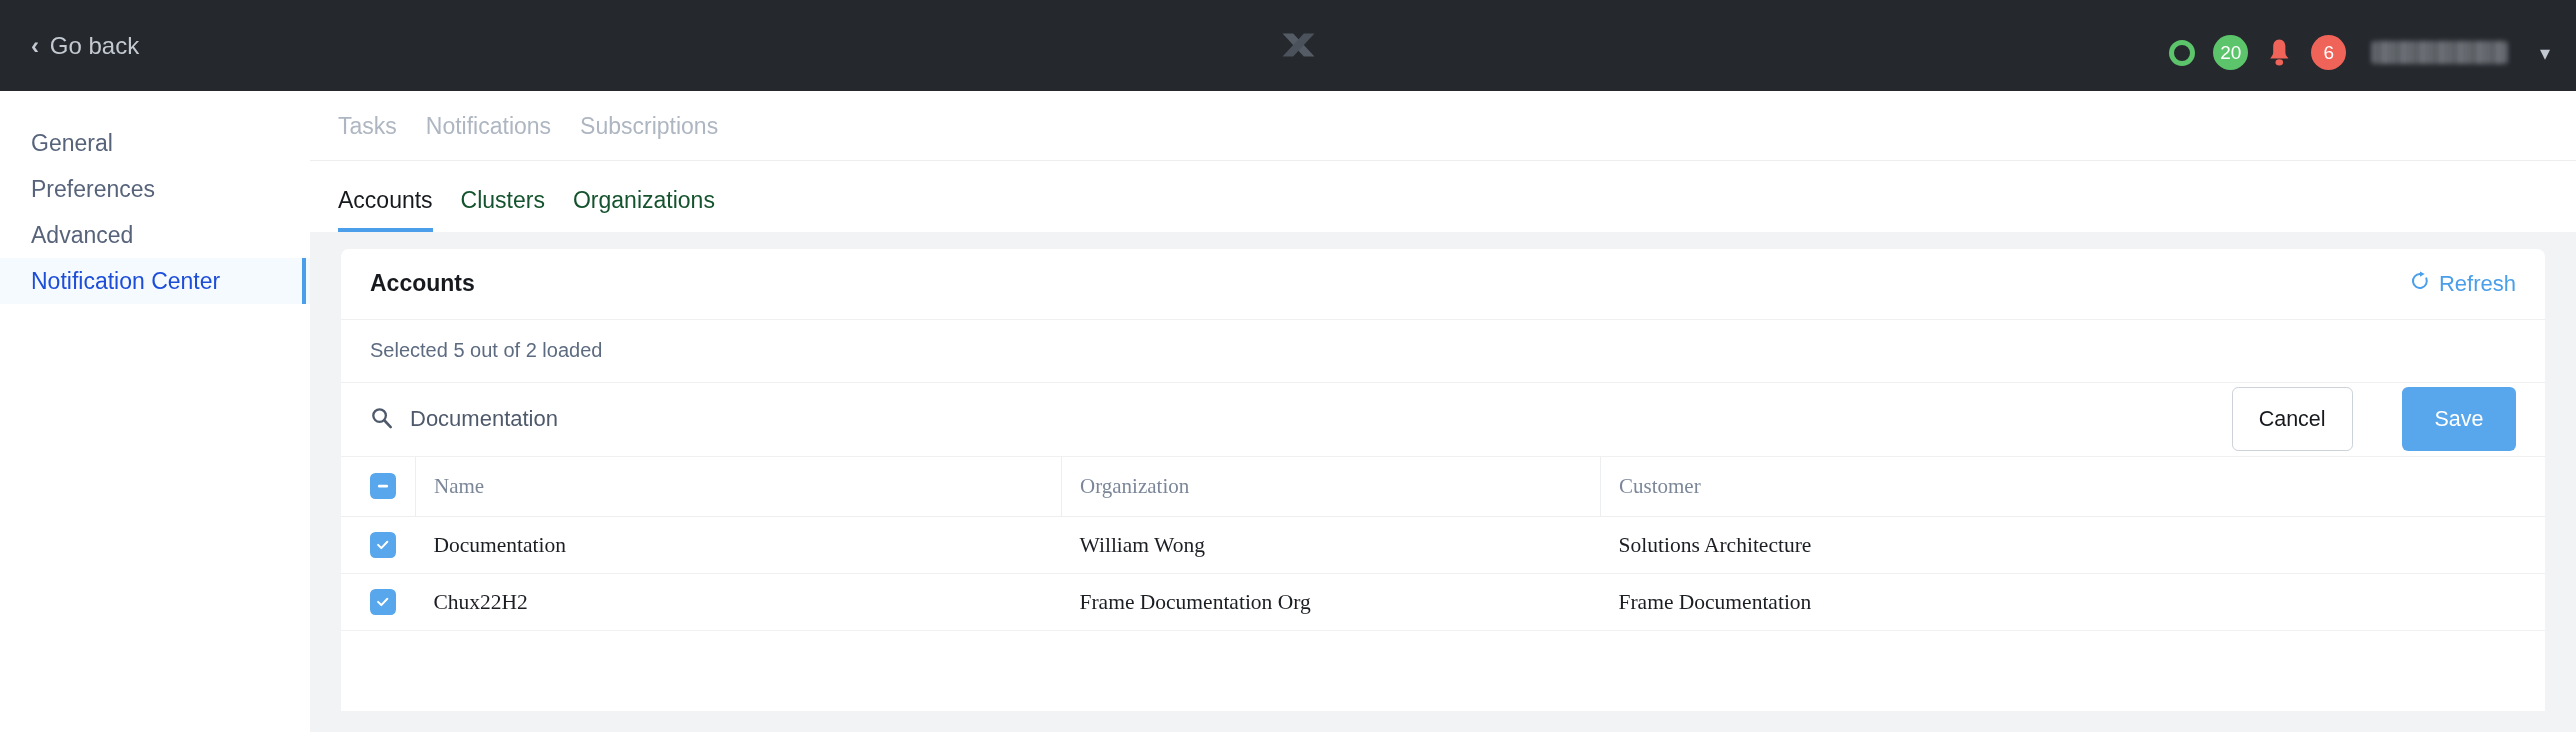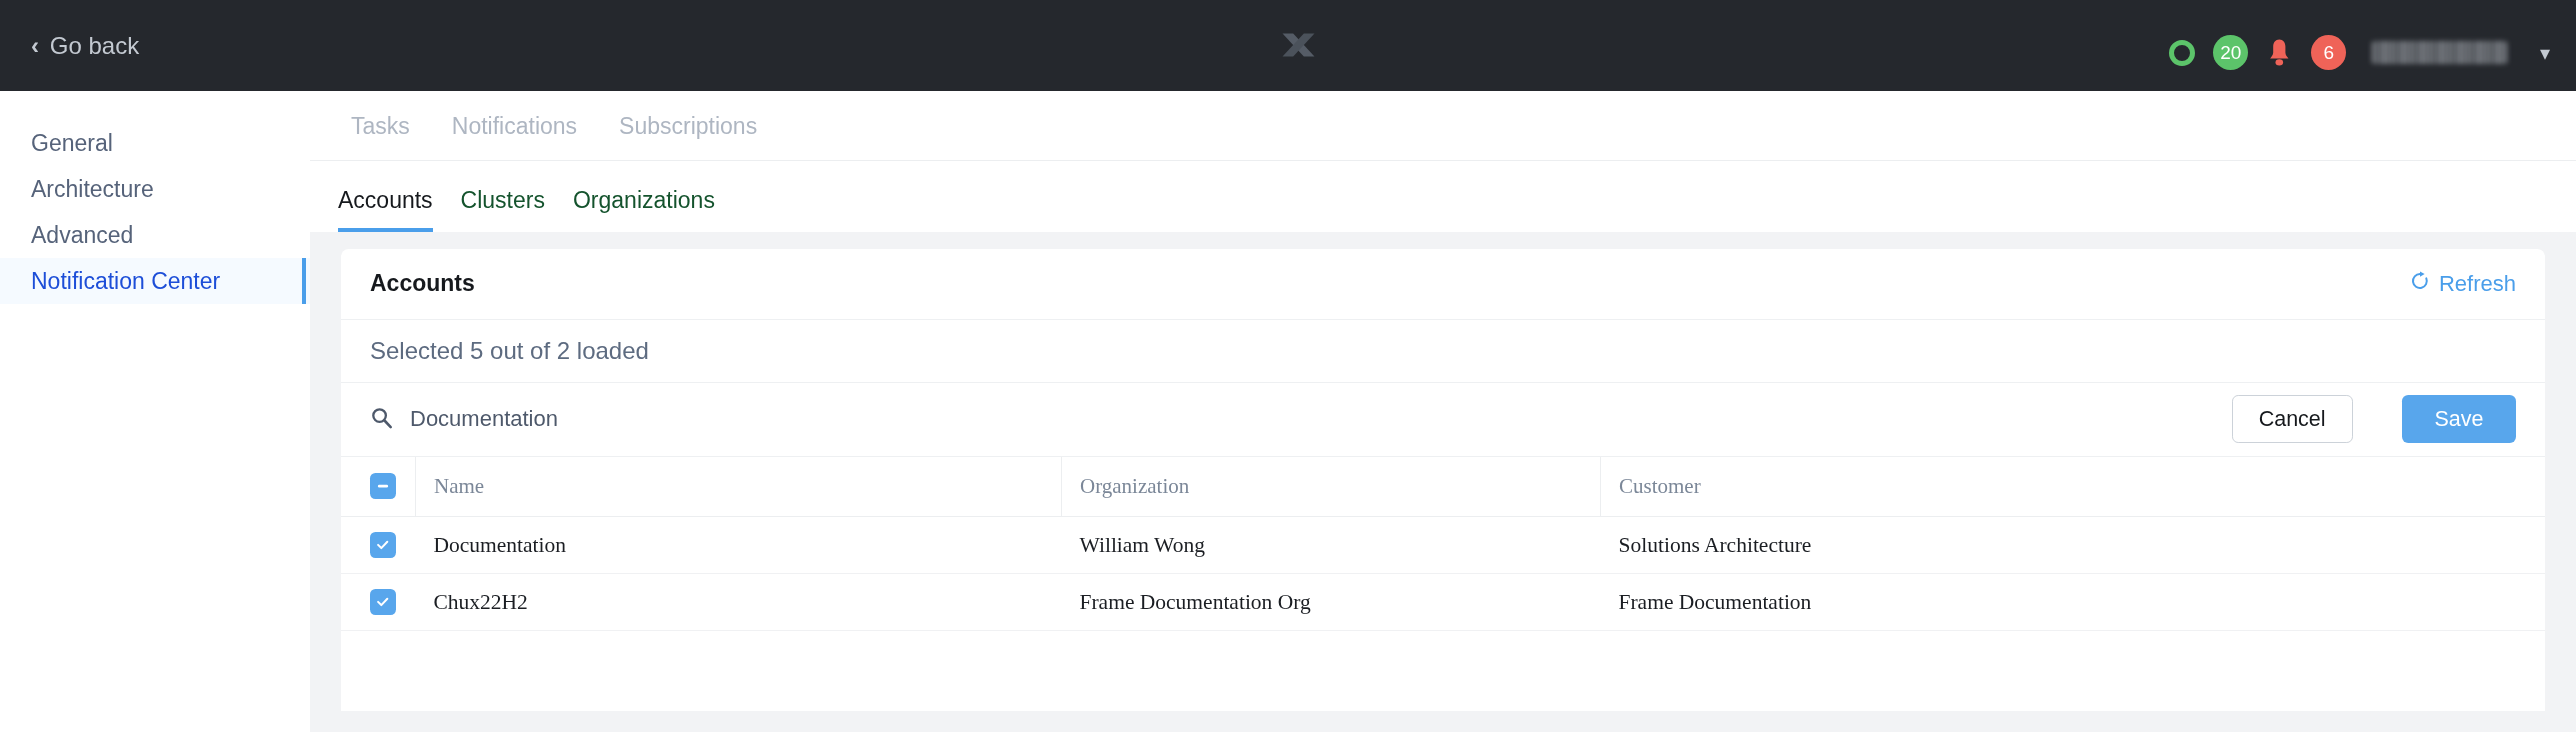--- a/index.html
+++ b/index.html
@@ -152,21 +152,20 @@
     align-items: center;
     gap: 29px;
     padding: 21.5px 0 20px 28px;
     border-bottom: 1.5px solid #eceef0;
   }
   .tab-top {
     font-size: 23px;
     color: #aeb6c2;
     cursor: pointer;
     user-select: none;
-    margin-left: 13px;
   }
   .tabrow-sub {
     display: flex;
     align-items: flex-end;
     gap: 28px;
     padding: 20px 0 0 28px;
     height: 71px;
     background: #ffffff;
   }
   .tab-sub {
@@ -217,21 +216,21 @@
     color: #4a9eea;
     font-size: 22px;
     cursor: pointer;
     user-select: none;
   }
   .selected-row {
     height: 63px;
     display: flex;
     align-items: center;
     padding: 0 29px;
-    font-size: 24px;
+    font-size: 20px;
     color: #5d6b80;
     border-bottom: 1.5px solid #eef0f2;
     text-align: right;
   }
 
   .search-row {
     height: 74px;
     display: flex;
     align-items: center;
     padding: 0 29px;
@@ -243,21 +242,21 @@
     display: flex;
     align-items: center;
     gap: 17px;
     height: 74px;
   }
   .search-text {
     font-size: 22px;
     color: #4e596b;
   }
   .btn {
-    height: 48px;
+    height: 64px;
     border-radius: 6.2px;
     font-size: 21.5px;
     display: flex;
     align-items: center;
     justify-content: center;
     cursor: pointer;
     user-select: none;
     padding: 0 26px;
   }
   .btn-cancel {
@@ -343,21 +342,21 @@
     <span class="user-chevron">▾</span>
   </div>
 </div>
 
 <div class="sidebar">
   <div style="height:29px"></div>
   <div class="side-item">
     <span>General</span>
   </div>
   <div class="side-item">
-    <span>Architecture</span>
+    <span>Preferences</span>
   </div>
   <div class="side-item">
     <span>Advanced</span>
   </div>
   <div class="side-item active">
     <span>Notification Center</span>
   </div>
 </div>
 
 <div class="main">

